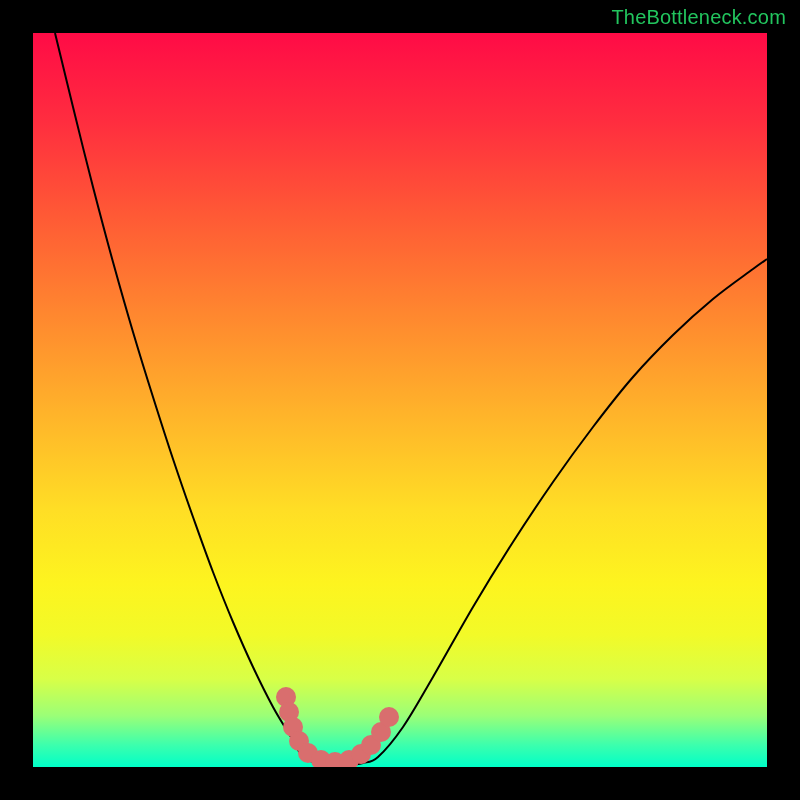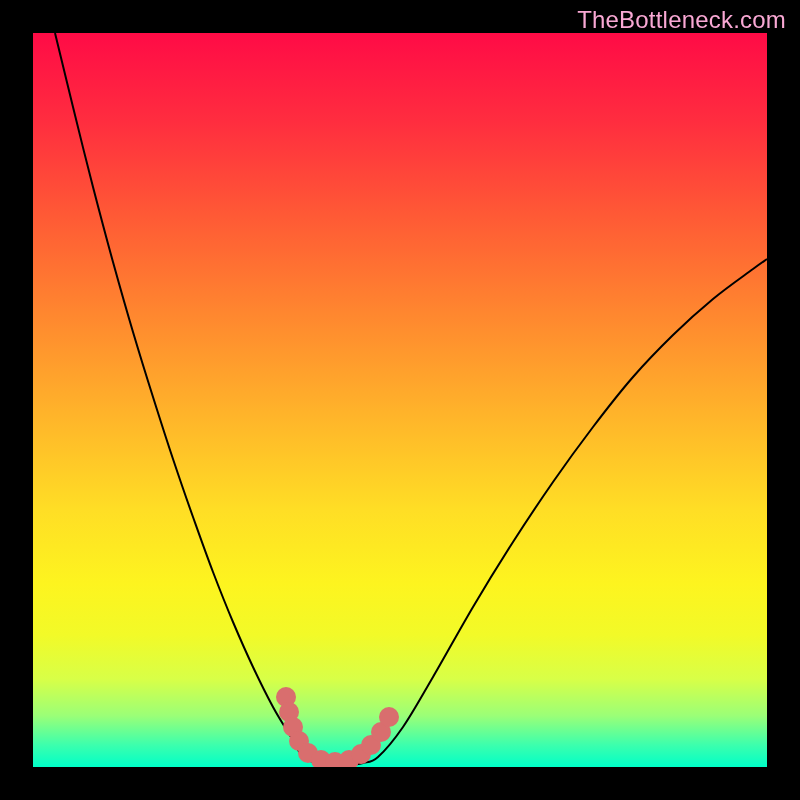--- a/index.html
+++ b/index.html
@@ -37,22 +37,22 @@
       #9bff77 93%,
       #3cffad 97%,
       #00ffc8 100%
     );
   }
   .watermark {
     position: absolute;
     top: 6px;
     right: 14px;
     font-family: Arial, Helvetica, sans-serif;
-    font-size: 24px;
-    color: #f9a8d4;
+    font-size: 20px;
+    color: #22c55e;
     font-weight: 400;
     letter-spacing: 0.2px;
   }
   svg.curve {
     position: absolute;
     top: 33px;
     left: 33px;
     width: 734px;
     height: 734px;
   }

